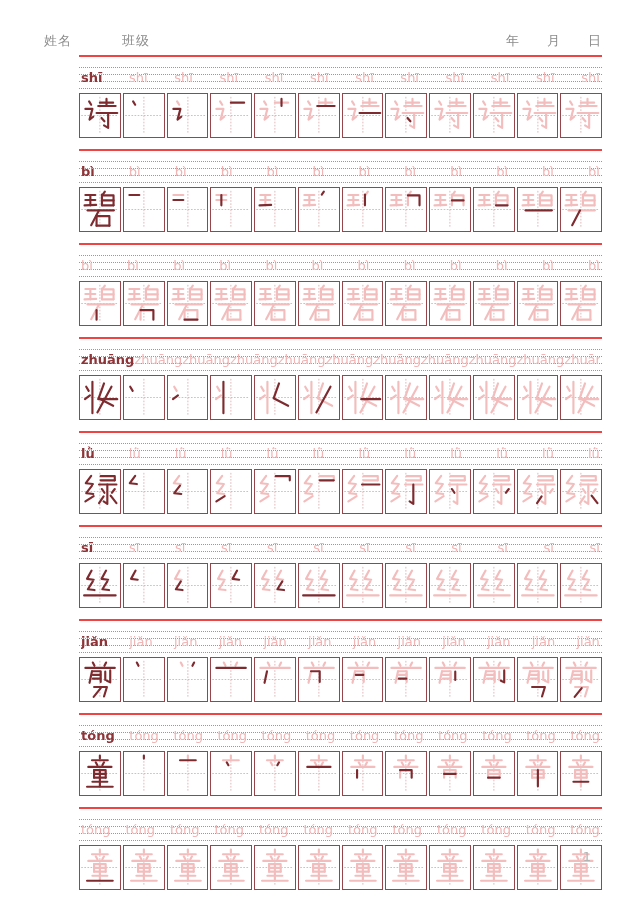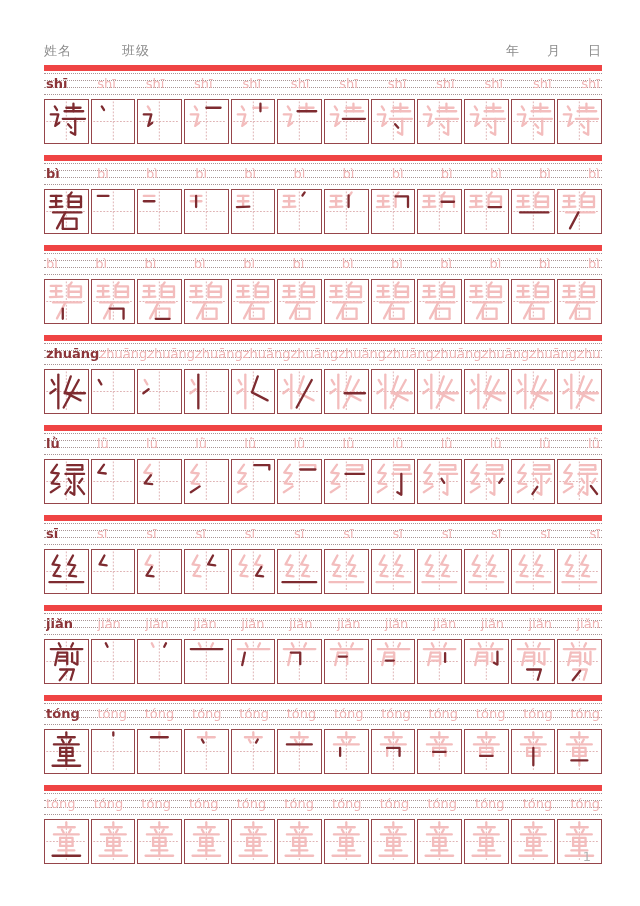--- a/index.html
+++ b/index.html
@@ -1,24 +1,24 @@
 <!DOCTYPE html>
 <html><head>
 <meta charset="utf-8">
 <style>
   html,body{margin:0;padding:0;background:#ffffff;}
   body{width:640px;height:906px;font-family:"DejaVu Sans","Liberation Sans",sans-serif;}
   .page{position:relative;width:640px;height:906px;background:#fff;overflow:hidden;}
-  .content{position:absolute;left:44px;top:42px;width:558px;}
+  .content{position:absolute;left:44px;top:32px;width:558px;}
   .hdr{display:flex;align-items:baseline;color:#8b8b8b;font-size:13px;margin-bottom:7px;height:16px;}
   .hdr .lbl{letter-spacing:1px;}
   .hdr .gap1{width:50px;}
   .hdr .push{flex:1;}
   .hdr .gapr{width:27px;}
-  .group{border-top:6px solid #ef4444;padding:0 0 11px 0;}
+  .group{border-top:2px solid #ef4444;padding:8px 0 11px 0;margin-left:35px;}
   .pband{position:relative;height:22px;margin:2px 0 4px 0;}
   .pline{position:absolute;left:0;right:0;height:0;border-top:1px dotted #a89393;}
   .pwrap{position:absolute;left:2px;right:2px;top:0;bottom:0;display:flex;justify-content:space-between;align-items:center;font-size:13px;line-height:22px;white-space:nowrap;overflow:hidden;}
   .p-dark{color:#8c3438;font-weight:700;}
   .p-light{color:#f0b5b5;font-weight:400;}
   .boxrow{display:flex;gap:2px;}
   .cell{flex:1 1 0;height:45px;border:1.6px solid #96454a;box-sizing:border-box;background:#fff;}
   .cell svg{display:block;width:100%;height:100%;}
   .pagenum{position:absolute;right:49px;bottom:42px;color:#b3b3b3;font-size:13px;}
 </style>

